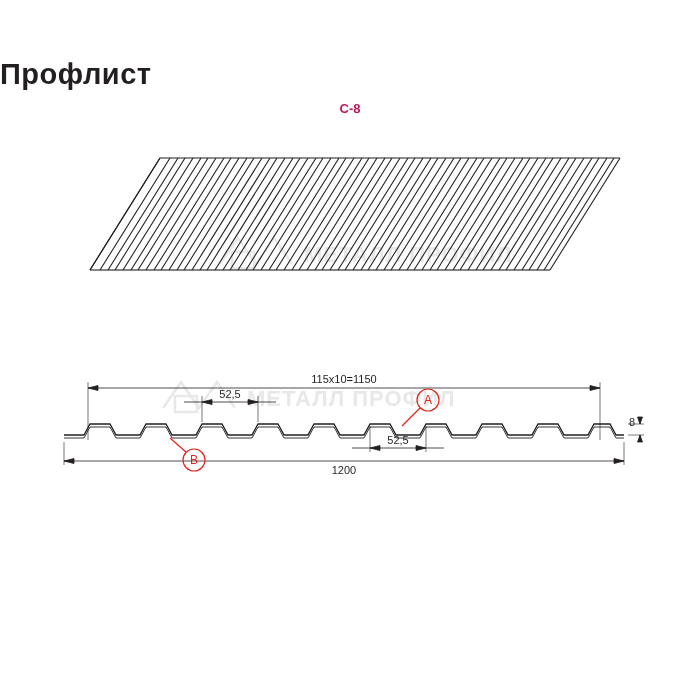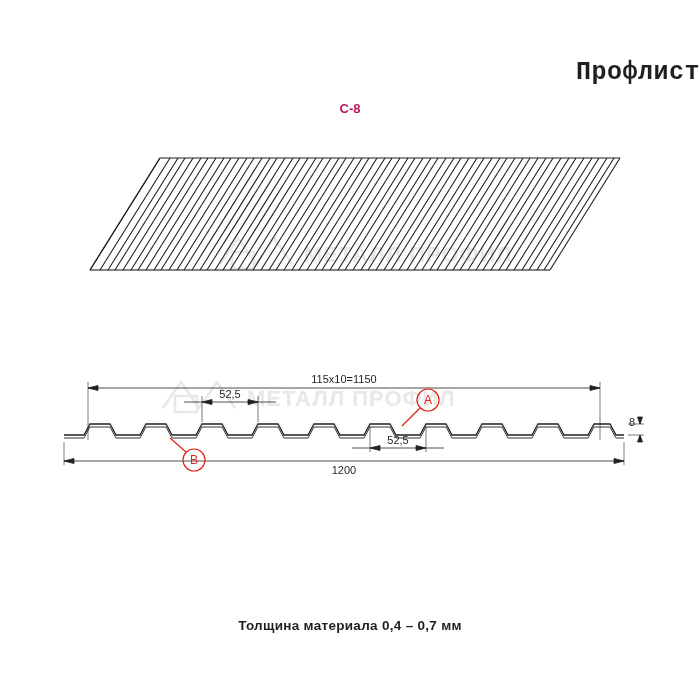--- a/index.html
+++ b/index.html
@@ -18,26 +18,25 @@
   .page {
     position: relative;
     width: 700px;
     height: 700px;
   }
   .title {
     position: absolute;
     top: 58px;
     left: 0;
     width: 700px;
-    text-align: right;
-    font-size: 25px;
+    text-align: left;
+    font-size: 29px;
     font-weight: bold;
     letter-spacing: 0.5px;
     color: #231f20;
-    font-family: Liberation Mono, monospace;
   }
   .subtitle {
     position: absolute;
     top: 101px;
     left: 0;
     width: 700px;
     text-align: center;
     font-size: 13px;
     font-weight: bold;
     color: #be185d;
@@ -303,14 +302,13 @@
       <text x="384" y="44" font-size="12" text-anchor="middle" fill="#e2231a" stroke="none">A</text>
 
       <g stroke="#e2231a" stroke-width="1.2" fill="none">
         <circle cx="150" cy="100" r="11"></circle>
         <path d="M142 92 L126 78"></path>
       </g>
       <text x="150" y="104" font-size="12" text-anchor="middle" fill="#e2231a" stroke="none">B</text>
     </svg>
   </div>
 
-  <div class="footnote">Толщина материала 0,4 – 0,7 мм</div>
 </div>
 
 </body></html>

